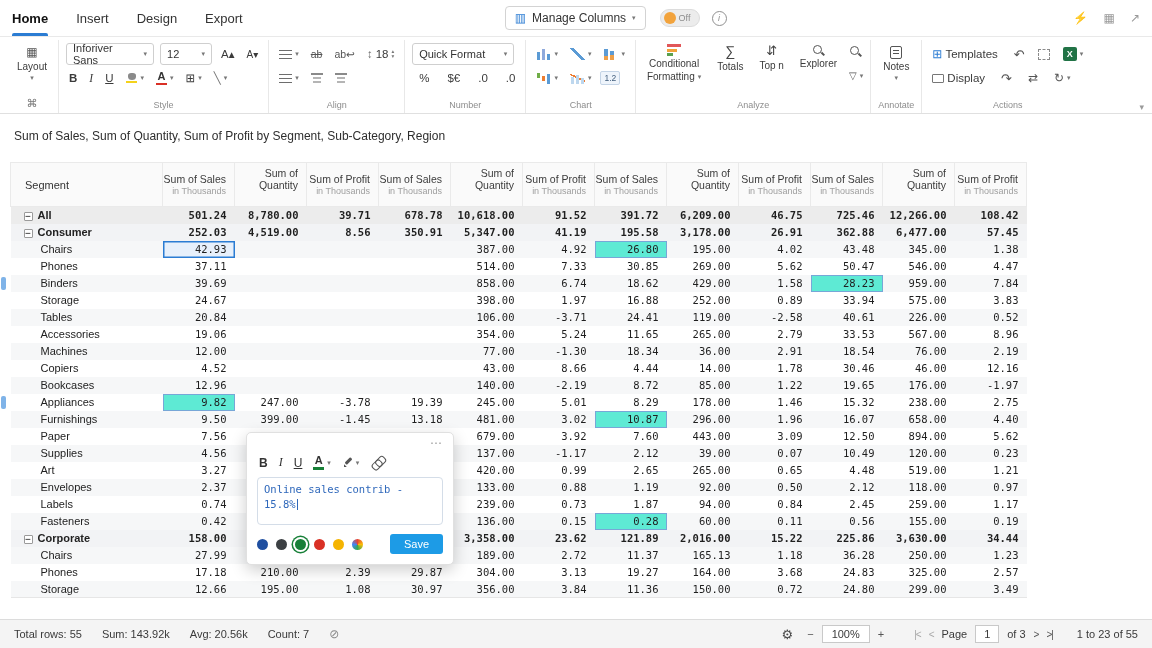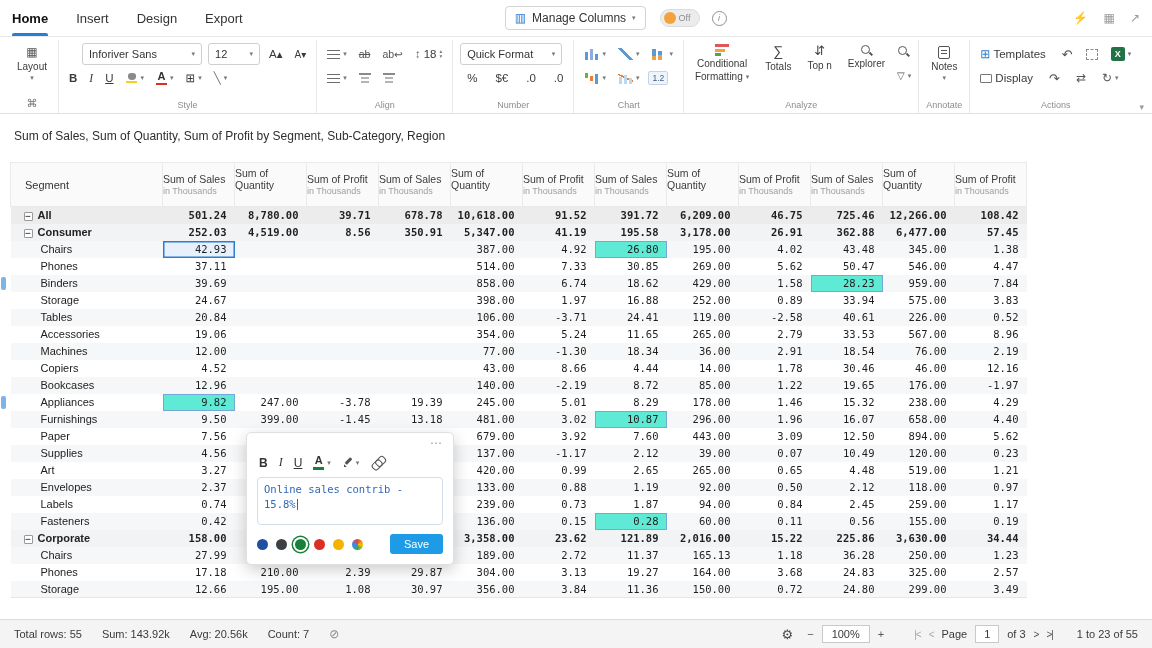--- a/index.html
+++ b/index.html
@@ -64,21 +64,21 @@
   .report-title { height:48px; padding:15px 0 0 14px; font-size:12px; color:#2e2e2e; }
 
   
   .table-area { position:relative; }
   table { border-collapse:collapse; table-layout:fixed; margin-left:10px; width:1016px; }
   col.lab { width:152px; } col.num { width:72px; }
   thead th { background:#fafafa; border:1px solid #eaeaea; font-weight:400; }
   th.region-h { height:21px; font-size:11px; font-weight:700; text-align:left; padding-left:6px; color:#222; }
   th.corner.r1 { font-size:11px; font-weight:700; text-align:left; padding-left:14px; color:#222; }
   th.corner.r2 { font-size:11px; text-align:left; padding-left:14px; color:#333; vertical-align:middle; }
-  th.measure-h { height:44px; vertical-align:middle; text-align:left; padding-right:8px; }
+  th.measure-h { height:44px; vertical-align:middle; text-align:right; padding-right:8px; }
   .m1 { font-size:10.5px; color:#3c3c3c; } .m2 { font-size:9px; color:#9f9f9f; margin-top:1px; }
   tbody td { height:17px; font-size:10.5px; font-family:"DejaVu Sans Mono", monospace; text-align:right; padding-right:8px; color:#1f1f1f; }
   td.rowlabel { font-family:"Liberation Sans", sans-serif; font-size:11px; text-align:left; padding-left:30px; color:#222; position:relative; }
   tr.grand td.rowlabel, tr.group td.rowlabel { padding-left:13px; }
   tr.grand { background:#ececec; } tr.grand td { font-weight:700; }
   tr.group { background:#f2f3f5; } tr.group td { font-weight:700; }
   tr.leaf.stripe { background:#f6f7f8; }
   tbody tr:last-child td { border-bottom:1px solid #e6e6e6; }
   .cbox { display:inline-block; width:9px; height:9px; border:1px solid #9a9a9a; background:#fff; border-radius:1px; font-size:9px; line-height:7px; text-align:center; color:#555; margin-right:5px; vertical-align:0.5px; font-family:"DejaVu Sans Mono", monospace; }
   td.hl { background:#5eead4; box-shadow:inset 0 0 0 1px #77a7d7; }
@@ -146,21 +146,21 @@
       <span style="font-size:12px;color:#555;">▦</span>
       <span>Layout</span>
       <span class="car">▾</span>
     </div>
     <div class="glabel" style="font-size:11px;color:#777;">⌘</div>
   </div>
 
   <div class="rgroup">
     <div>
       <div class="rrow">
-        <div class="sel-box" style="width:120px;margin-left:16px;">
+        <div class="sel-box" style="width:88px;">
           <span>Inforiver Sans</span>
           <span class="car">▾</span>
         </div>
         <div class="sel-box" style="width:52px;">
           <span>12</span>
           <span class="car">▾</span>
         </div>
         <span class="rbtn">A▴</span>
         <span class="rbtn" style="font-size:10px;">A▾</span>
       </div>
@@ -597,21 +597,21 @@
           <td>247.00</td>
           <td>-3.78</td>
           <td>19.39</td>
           <td>245.00</td>
           <td>5.01</td>
           <td>8.29</td>
           <td>178.00</td>
           <td>1.46</td>
           <td>15.32</td>
           <td>238.00</td>
-          <td>4.29</td>
+          <td>2.75</td>
         </tr>
         <tr class="leaf stripe">
           <td class="rowlabel"><span>Furnishings</span></td>
           <td>9.50</td>
           <td>399.00</td>
           <td>-1.45</td>
           <td>13.18</td>
           <td>481.00</td>
           <td>3.02</td>
           <td class="hl">10.87</td>

